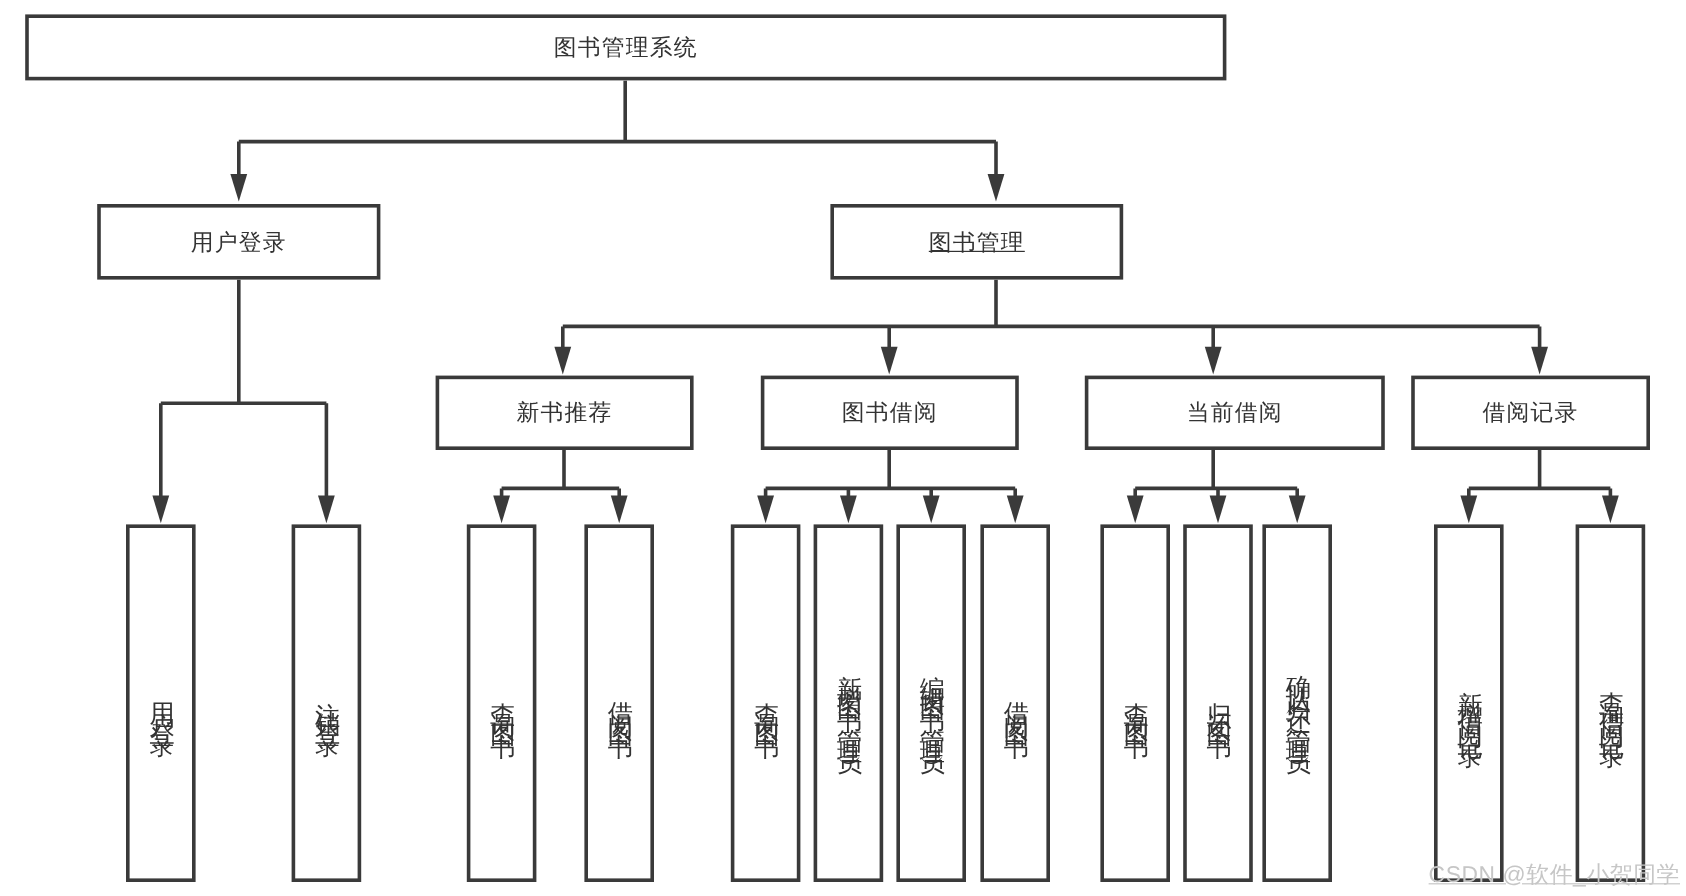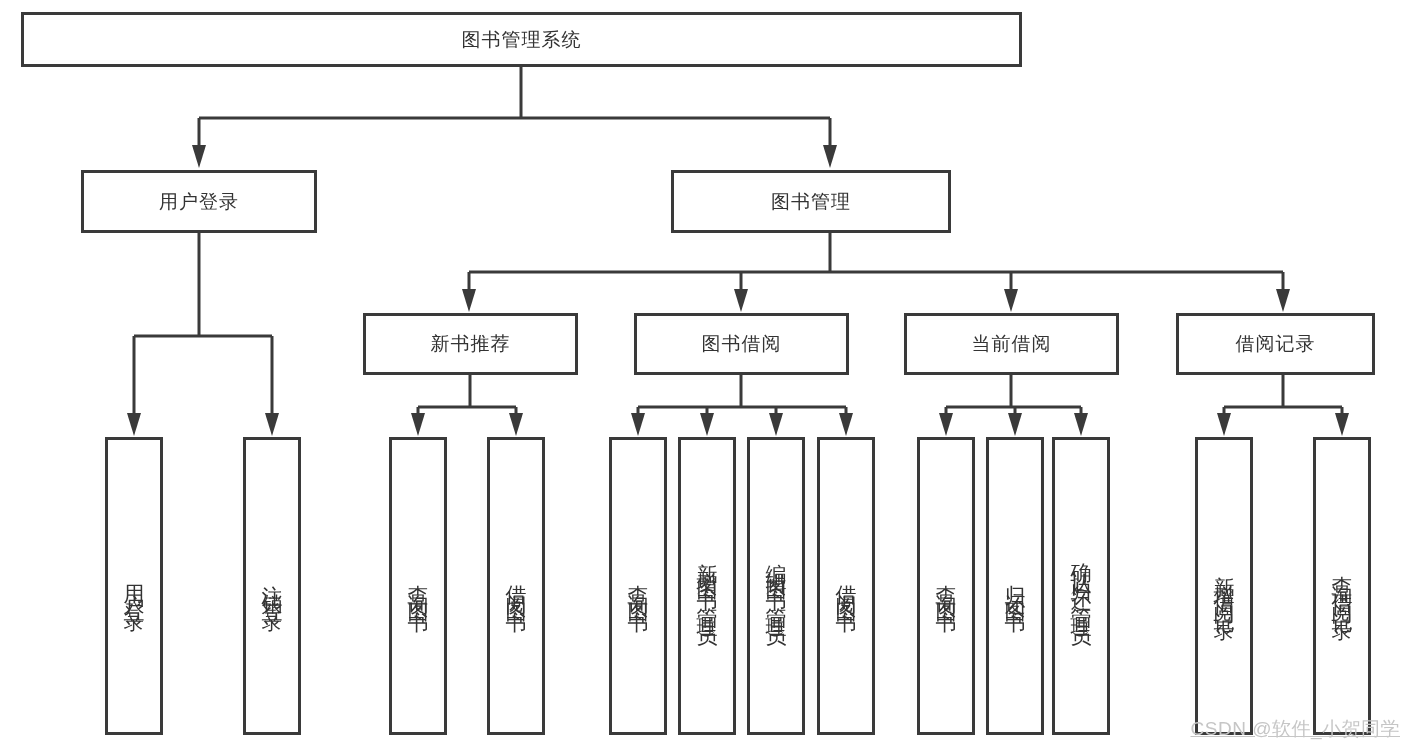--- a/index.html
+++ b/index.html
@@ -46,25 +46,25 @@
     color: #333333;
     z-index: 2;
     top: 437px;
     width: 58px;
     height: 298px;
   }
   
   .pos-root   { left: 21px;   top: 12px;  width: 1001px; height: 55px; }
   
   .pos-l2-a   { left: 81px;   top: 170px; width: 236px; height: 63px; }
-  .pos-l2-b   { left: 671px;  top: 170px; width: 280px; height: 63px; }
+  .pos-l2-b   { left: 692px;  top: 170px; width: 244px; height: 63px; text-decoration: underline; }
   
   .pos-l3-a   { left: 363px;  top: 313px; width: 215px; height: 62px; }
   .pos-l3-b   { left: 634px;  top: 313px; width: 215px; height: 62px; }
-  .pos-l3-c   { left: 904px;  top: 313px; width: 215px; height: 62px; }
+  .pos-l3-c   { left: 904px;  top: 313px; width: 250px; height: 62px; }
   .pos-l3-d   { left: 1176px; top: 313px; width: 199px; height: 62px; }
   
   .pos-lf-1   { left: 105px; }
   .pos-lf-2   { left: 243px; }
   .pos-lf-3   { left: 389px; }
   .pos-lf-4   { left: 487px; }
   .pos-lf-5   { left: 609px; }
   .pos-lf-6   { left: 678px; }
   .pos-lf-7   { left: 747px; }
   .pos-lf-8   { left: 817px; }

